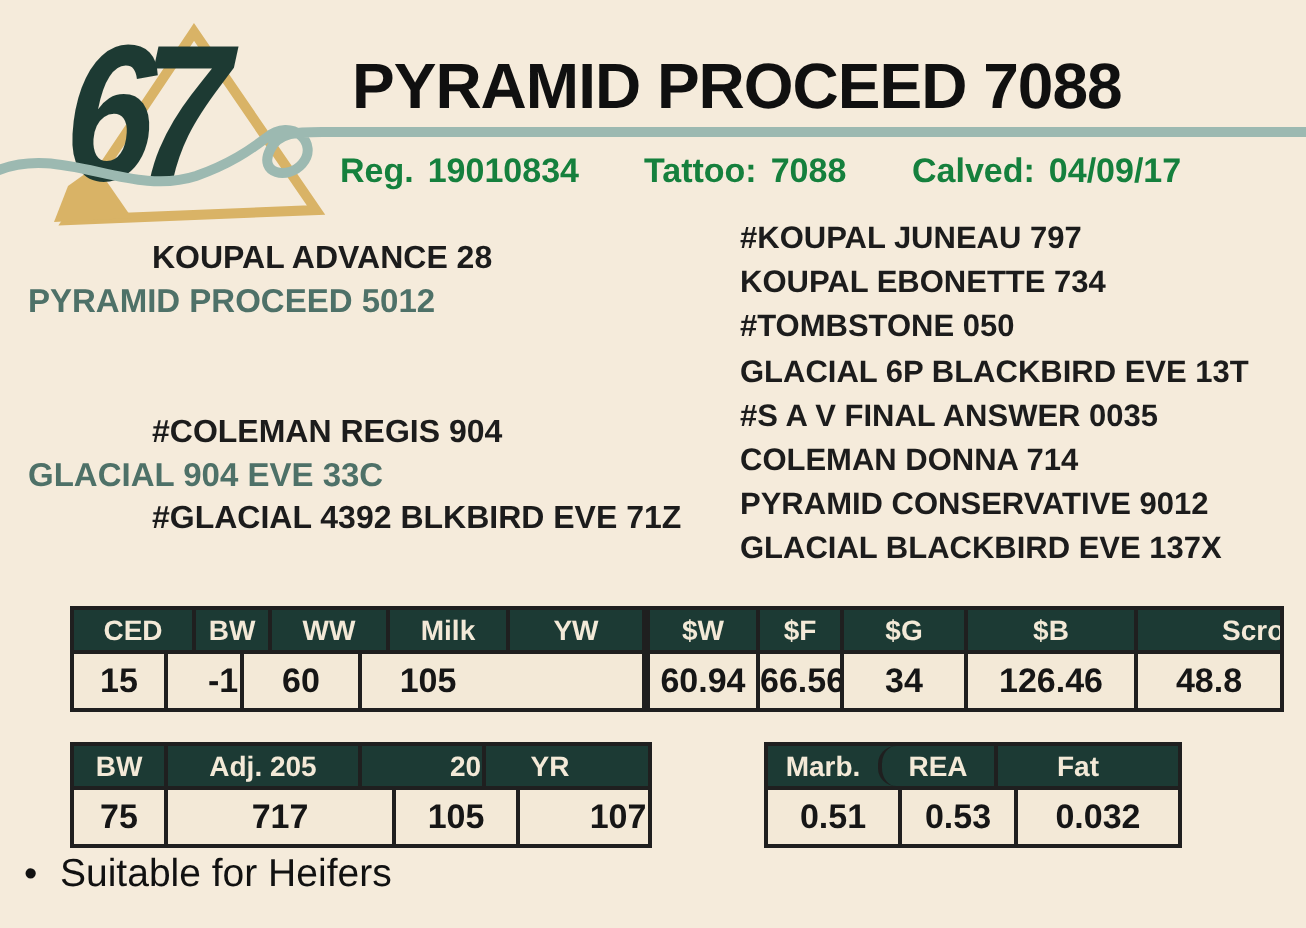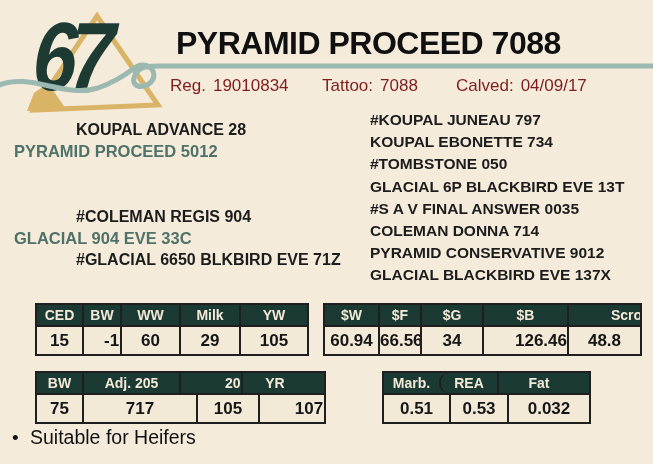--- a/index.html
+++ b/index.html
@@ -17,21 +17,21 @@
     letter-spacing:-9px;color:#1d3a33;
     transform:scaleX(0.82) skewX(-4deg);transform-origin:left top;
   }
   .swoosh-svg{position:absolute;left:0;top:0;pointer-events:none;}
   
   .animal-name{
     position:absolute;left:176px;top:25px;
     font-size:32px;font-weight:900;letter-spacing:-0.5px;color:#101010;
     white-space:nowrap;
   }
-  .id-item{position:absolute;top:76px;font-size:17px;font-weight:400;white-space:nowrap;color:#7f1d1d;}
+  .id-item{position:absolute;top:76px;font-size:17px;font-weight:700;white-space:nowrap;color:#15803d;}
   .id-item .lbl{margin-right:7px;}
   .id-reg{left:170px;}
   .id-tattoo{left:322px;}
   .id-calved{left:456px;}
   
   .ped-line{position:absolute;font-size:16px;font-weight:700;white-space:nowrap;color:#1c1c1c;}
   .ped-accent{color:#4e7168;font-size:16.5px;}
   .ped-extended{position:absolute;left:370px;top:109px;font-size:15.5px;font-weight:700;color:#1c1c1c;}
   .ped-extended div{height:22.2px;line-height:22.2px;white-space:nowrap;}
   
@@ -79,63 +79,62 @@
   </div>
   <div class="id-item id-calved">
     <span class="lbl">Calved:</span><span>04/09/17</span>
   </div>
 
   <div class="ped-line" style="left:76px;top:121px">KOUPAL ADVANCE 28</div>
   <div class="ped-line ped-accent" style="left:14px;top:142px">PYRAMID PROCEED 5012</div>
 
   <div class="ped-line" style="left:76px;top:208px">#COLEMAN REGIS 904</div>
   <div class="ped-line ped-accent" style="left:14px;top:229px">GLACIAL 904 EVE 33C</div>
-  <div class="ped-line" style="left:76px;top:251px">#GLACIAL 6650 BLKBIRD EVE 71Z</div>
+  <div class="ped-line" style="left:76px;top:251px">#GLACIAL 4392 BLKBIRD EVE 71Z</div>
 
   <div class="ped-extended">
     <div>#KOUPAL JUNEAU 797</div>
     <div>KOUPAL EBONETTE 734</div>
     <div>#TOMBSTONE 050</div>
     <div>GLACIAL 6P BLACKBIRD EVE 13T</div>
     <div>#S A V FINAL ANSWER 0035</div>
     <div>COLEMAN DONNA 714</div>
     <div>PYRAMID CONSERVATIVE 9012</div>
     <div>GLACIAL BLACKBIRD EVE 137X</div>
   </div>
 
   <div class="dtable" style="left:35px;top:303px">
       <div class="trow thead">
-        <div class="tcell" style="width: 45px;">CED</div>
+        <div class="tcell" style="width: 59px;">CED</div>
         <div class="tcell" style="width: 38px;">BW</div>
         <div class="tcell" style="width: 59px;">WW</div>
         <div class="tcell" style="width: 60px;">Milk</div>
         <div class="tcell" style="width: 68px;">YW</div>
       </div>
       <div class="trow tvalues">
         <div class="tcell" style="width: 45px;">15</div>
         <div class="tcell" style="width: 38px; padding-left: 20px;">-1.7</div>
         <div class="tcell" style="width: 59px;">60</div>
-        <div class="tcell" style="width: 60px;">29</div>
         <div class="tcell" style="width: 68px;">105</div>
       </div>
     </div>
 
   <div class="dtable" style="left:323px;top:303px">
       <div class="trow thead">
         <div class="tcell" style="width: 53px;">$W</div>
         <div class="tcell" style="width: 42px;">$F</div>
         <div class="tcell" style="width: 62px;">$G</div>
         <div class="tcell" style="width: 85px;">$B</div>
         <div class="tcell" style="width: 73px; padding-left: 42px;">Scrotal</div>
       </div>
       <div class="trow tvalues">
         <div class="tcell" style="width: 53px;">60.94</div>
         <div class="tcell" style="width: 42px;">66.56</div>
         <div class="tcell" style="width: 62px;">34</div>
-        <div class="tcell" style="width: 85px; text-align: right;">126.46</div>
+        <div class="tcell" style="width: 85px;">126.46</div>
         <div class="tcell" style="width: 73px;">48.8</div>
       </div>
     </div>
 
   <div class="dtable" style="left:35px;top:371px">
       <div class="trow thead">
         <div class="tcell" style="width: 45px;">BW</div>
         <div class="tcell" style="width: 97px;">Adj. 205</div>
         <div class="tcell" style="width: 62px; padding-left: 44px;">205R</div>
         <div class="tcell" style="width: 66px;">YR</div>

